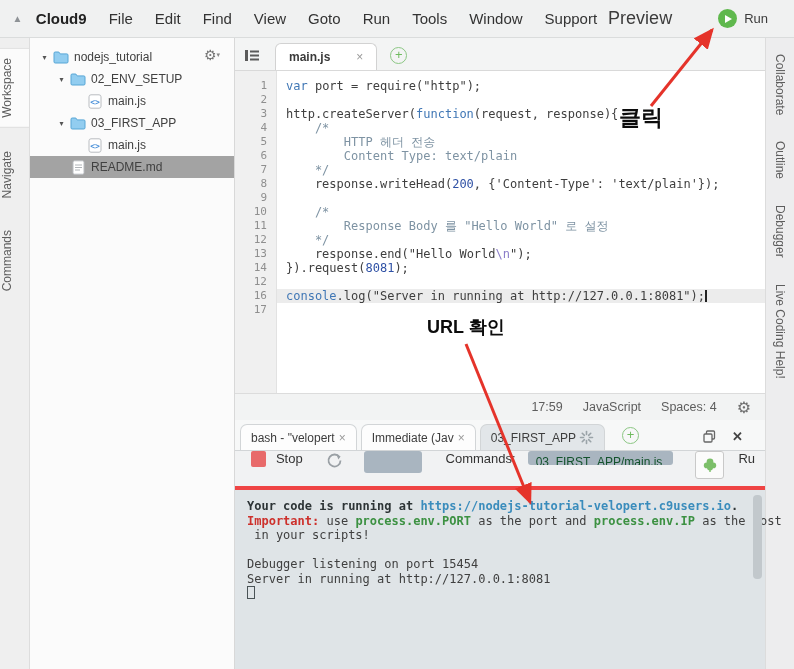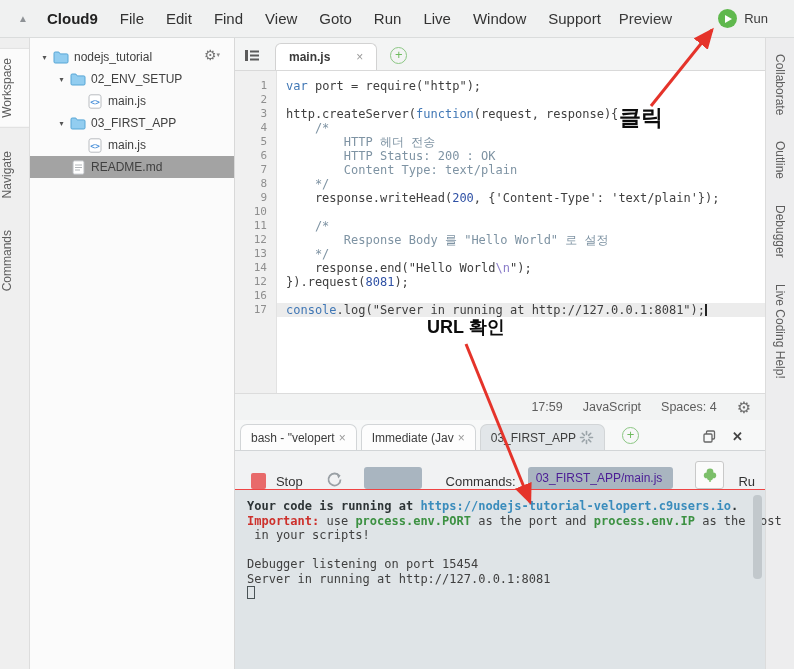--- a/index.html
+++ b/index.html
@@ -8,21 +8,21 @@
     font-family: "Liberation Sans", sans-serif;
     background: #fff; color: #3c3c3c; position: relative;
   }
   
   .menubar { height: 38px; background: #f0f1f1; border-bottom: 1px solid #dadcdc;
     display: flex; align-items: center; padding-left: 10px; }
   .logo-tri { width: 26px; text-align: center; color: #8e9296; font-size: 10px; }
   .menu-item { font-size: 15px; color: #333; padding: 0 11px; cursor: default; }
   .menu-item.brand { font-weight: 700; color: #222; }
   .menubar-right { margin-left: auto; display: flex; align-items: center; margin-right: 26px; }
-  .preview-label { font-size: 15px; color: #3c3c3c; margin-right: 46px; }
+  .preview-label { font-size: 18px; color: #3c3c3c; margin-right: 46px; }
   .run-group { display: flex; align-items: center; gap: 7px; }
   .run-circle { width: 19px; height: 19px; border-radius: 50%; background: var(--run-green,#5fb84d);
     display: flex; align-items: center; justify-content: center; }
   .run-circle .play { width: 0; height: 0; border-style: solid; border-width: 4.5px 0 4.5px 7px;
     border-color: transparent transparent transparent #fff; margin-left: 2px; }
   .run-label { font-size: 13px; color: #3c3c3c; }
   
   .workspace-row { display: flex; height: 631px; }
   
   .left-rail { width: 30px; background: #efefef; border-right: 1px solid #dddddd;
@@ -76,28 +76,28 @@
     display: flex; align-items: flex-end; padding-left: 5px; }
   .btab { height: 26px; border: 1px solid #d2d5d7; border-bottom: none; border-radius: 7px 7px 0 0;
     background: #fdfdfd; display: flex; align-items: center; padding: 0 10px; margin-right: 4px;
     font-size: 12px; color: #3d3d3d; max-width: 160px; }
   .btab.active { background: #e2e6e9; }
   .btab .lbl { white-space: nowrap; overflow: hidden; }
   .btab .tab-close { margin-left: 4px; }
   .bp-spacer { flex: 1; }
   .bp-icons { display: flex; align-items: center; gap: 16px; margin: 0 22px 6px 0; }
   
-  .bp-toolbar { height: 39px; background: #f1f2f3; border-bottom: 1px solid #ef4444;
-    display: flex; align-items: flex-end; padding: 0 10px; }
+  .bp-toolbar { height: 39px; background: #f1f2f3; border-bottom: 4px solid #ef4444;
+    display: flex; align-items: flex-start; padding: 0 10px; }
   .stop-sq { width: 16px; height: 16px; background: #e86a6a; border-radius: 2px; margin: 0 10px 0 6px; }
   .stop-label { font-size: 13px; color: #333; margin-right: 22px; }
   .restart-icon { margin-right: 20px; display: flex; }
   .gray-pill { width: 62px; height: 22px; background: #a9b5c0; border-radius: 3px; margin-right: 24px; }
   .cmd-label { font-size: 13px; color: #333; margin-right: 12px; }
-  .cmd-field { width: 155px; height: 22px; background: #a9b5c0; border-radius: 3px; color: #4c1d95;
+  .cmd-field { width: 155px; height: 14px; background: #a9b5c0; border-radius: 3px; color: #14532d;
     font-size: 12px; line-height: 22px; padding: 0 8px; white-space: nowrap; overflow: hidden; margin-right: 22px; }
   .debug-btn { width: 31px; height: 28px; background: #fbfbfb; border: 1px solid #c9c9c9; border-radius: 3px;
     display: flex; align-items: center; justify-content: center; margin-right: 14px; }
   .run-partial { font-size: 13px; color: #333; }
   
   .console { flex: 1; background: #dfe4e7; font-family: "DejaVu Sans Mono", monospace;
     font-size: 12px; line-height: 14.5px; padding: 9px 12px; color: #2d3436; position: relative; }
   .console-line { white-space: pre; height: 14.5px; }
   .tk-b { font-weight: 700; color: #2d3436; }
   .tk-link { font-weight: 700; color: var(--link-blue,#3a8cbc); }
@@ -124,21 +124,21 @@
 <div class="menubar">
   <span class="logo-tri">▲</span>
   <div style="display:flex;align-items:center;">
       <span class="menu-item brand">Cloud9</span>
       <span class="menu-item">File</span>
       <span class="menu-item">Edit</span>
       <span class="menu-item">Find</span>
       <span class="menu-item">View</span>
       <span class="menu-item">Goto</span>
       <span class="menu-item">Run</span>
-      <span class="menu-item">Live</span>
+      <span class="menu-item">Tools</span>
       <span class="menu-item">Window</span>
       <span class="menu-item">Support</span>
     </div>
   <div class="menubar-right">
     <span class="preview-label">Preview</span>
     <div class="run-group">
       <span class="run-circle">
           <span class="play"></span>
         </span>
       <span class="run-label">Run</span>
@@ -260,21 +260,20 @@
           <div class="gutter-line">12</div>
           <div class="gutter-line">16</div>
           <div class="gutter-line">17</div>
         </div>
       <div class="code-area">
           <div class="code-line"><span class="tk-kw">var</span><span class="tk-p"> port = require(</span><span class="tk-str">"http"</span><span class="tk-p">);</span></div>
           <div class="code-line"></div>
           <div class="code-line"><span class="tk-p">http.createServer(</span><span class="tk-kw">function</span><span class="tk-p">(request, response){</span></div>
           <div class="code-line"><span class="tk-com">    /*</span></div>
           <div class="code-line"><span class="tk-com">        HTTP 헤더 전송</span></div>
-          <div class="code-line"><span class="tk-com">        HTTP Status: 200 : OK</span></div>
           <div class="code-line"><span class="tk-com">        Content Type: text/plain</span></div>
           <div class="code-line"><span class="tk-com">    */</span></div>
           <div class="code-line"><span class="tk-p">    response.writeHead(</span><span class="tk-num">200</span><span class="tk-p">, {</span><span class="tk-str">'Content-Type'</span><span class="tk-p">: </span><span class="tk-str">'text/plain'</span><span class="tk-p">});</span></div>
           <div class="code-line"></div>
           <div class="code-line"><span class="tk-com">    /*</span></div>
           <div class="code-line"><span class="tk-com">        Response Body 를 "Hello World" 로 설정</span></div>
           <div class="code-line"><span class="tk-com">    */</span></div>
           <div class="code-line"><span class="tk-p">    response.end(</span><span class="tk-str">"Hello World</span><span class="tk-esc">\n</span><span class="tk-str">"</span><span class="tk-p">);</span></div>
           <div class="code-line"><span class="tk-p">}).request(</span><span class="tk-num">8081</span><span class="tk-p">);</span></div>
           <div class="code-line"></div>

